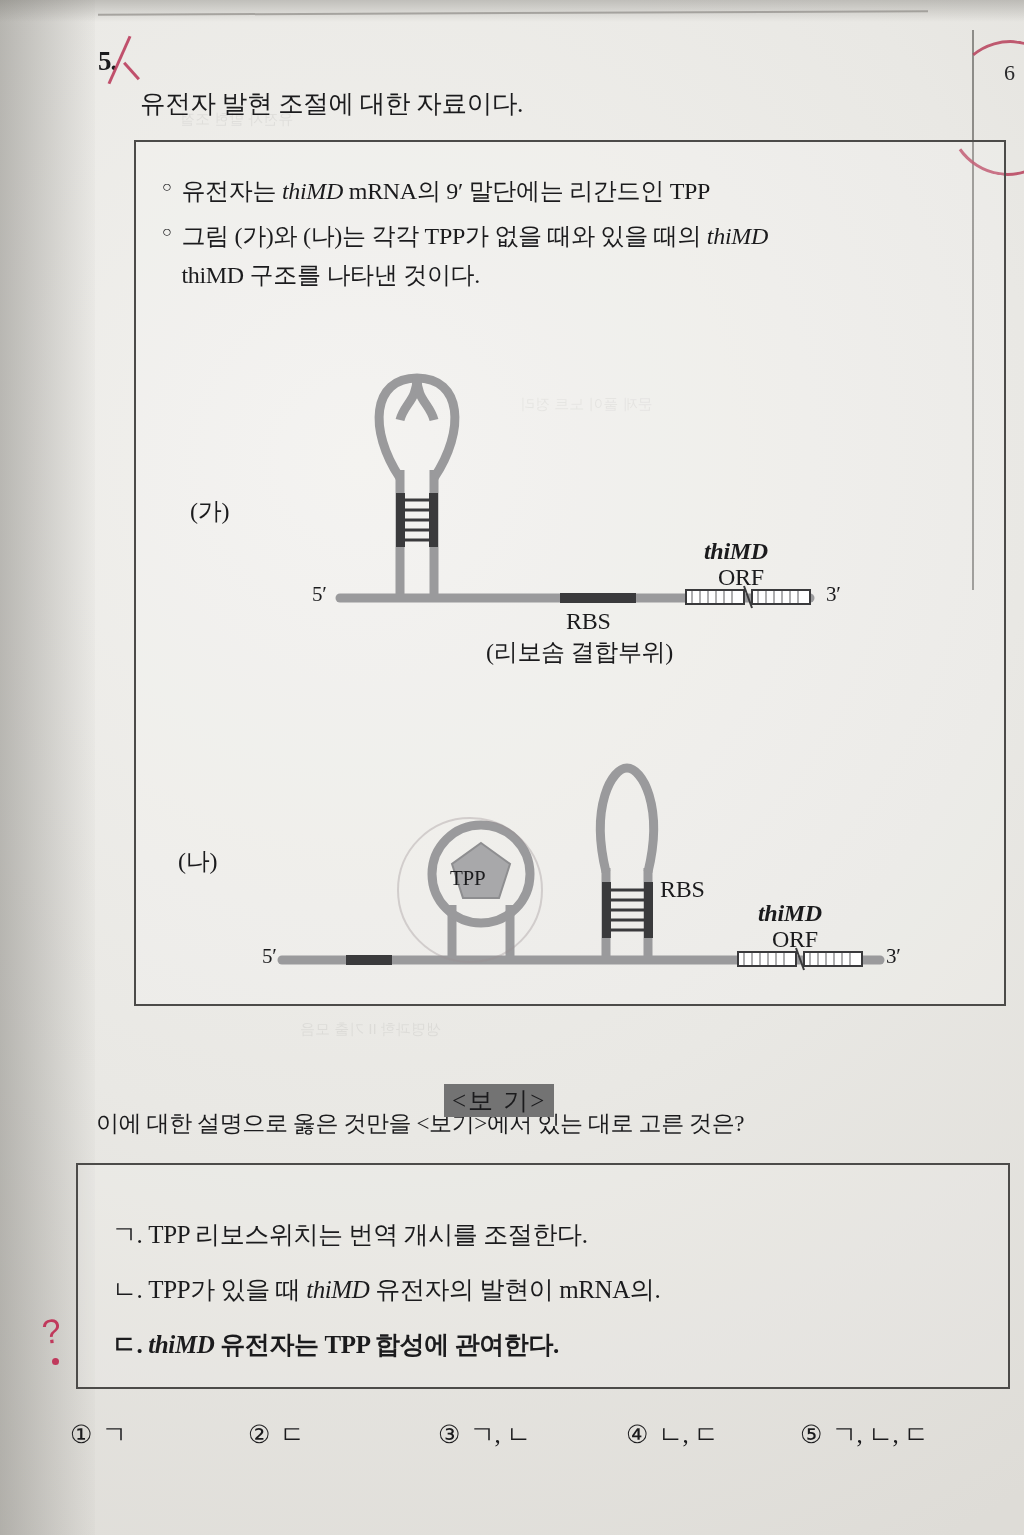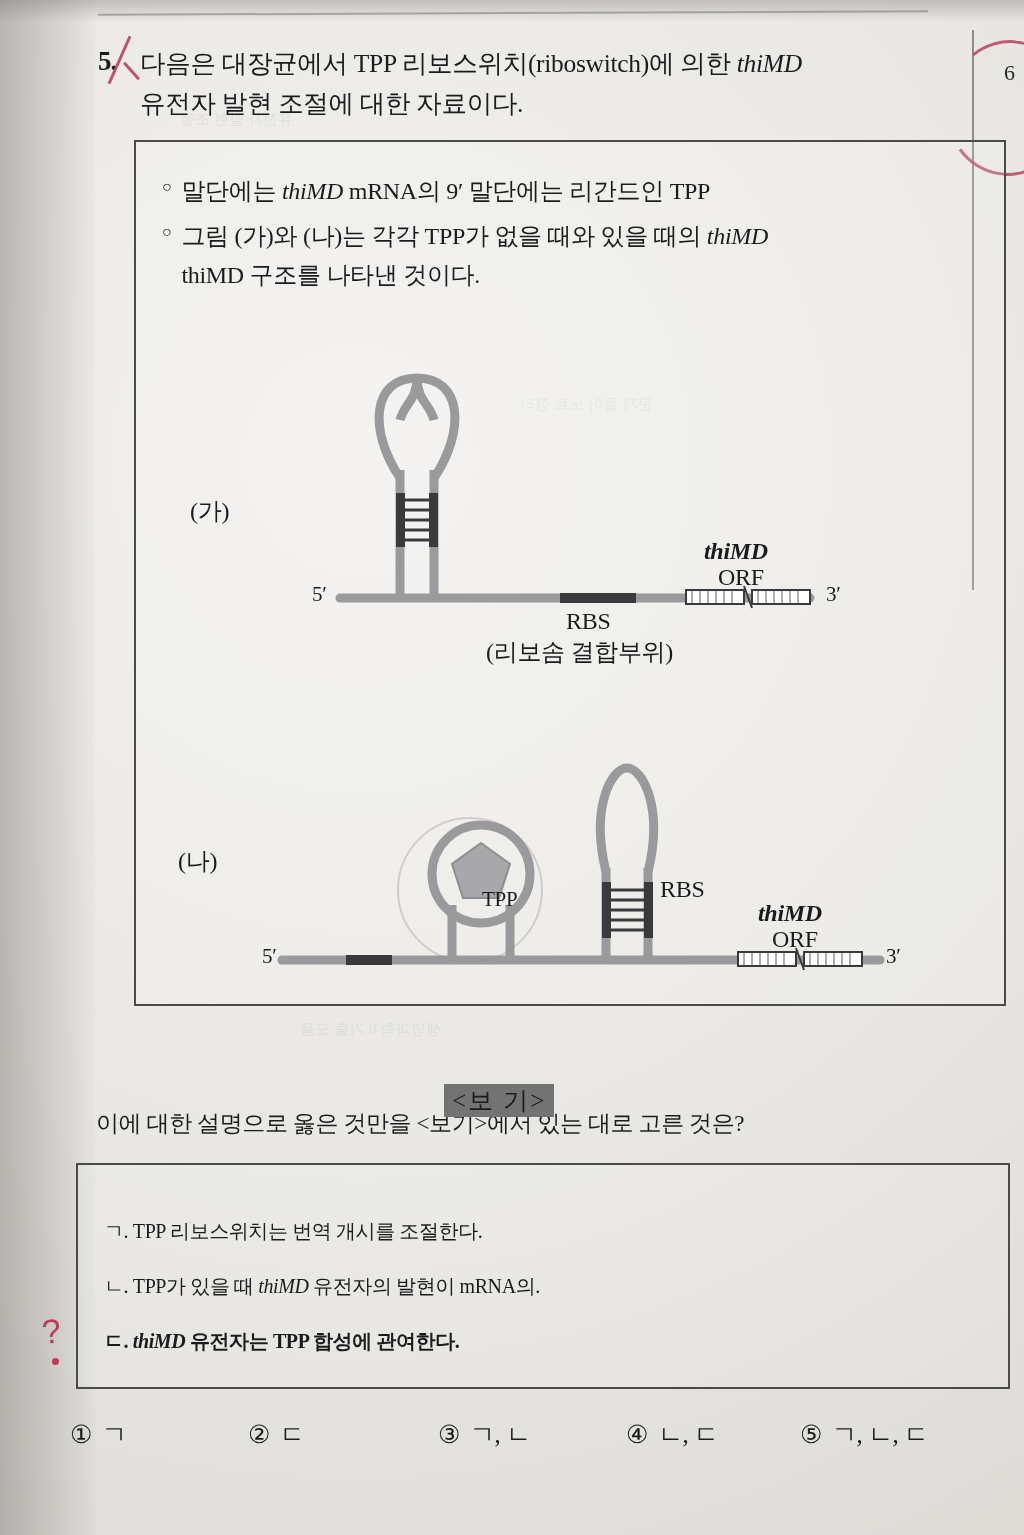--- a/index.html
+++ b/index.html
@@ -167,22 +167,22 @@
     letter-spacing: 2px;
   }
   .bogi-line-l {
     position: absolute; left: 200px; top: 1163px; width: 250px; height: 2px; background: #4c4b49;
   }
   .bogi-line-r {
     position: absolute; left: 620px; top: 1163px; width: 250px; height: 2px; background: #4c4b49;
   }
   .bogi-item {
     position: absolute;
-    left: 104px;
-    font-size: 20px;
+    left: 112px;
+    font-size: 25px;
     letter-spacing: -0.4px;
   }
   .bogi-item .it { font-style: italic; }
   .red-q {
     position: absolute;
     left: 42px; top: 1312px;
     font-size: 34px;
     color: #c0395c;
     font-family: "Liberation Sans", sans-serif;
     transform: rotate(-6deg);
@@ -228,31 +228,31 @@
 
 <div class="margin-rule"></div>
 <div class="red-arc"></div>
 <div class="page-num">6</div>
 
 <div class="qnum">5.</div>
 <div class="red-slash"></div>
 <div class="red-slash2"></div>
 
 <div class="qtext">
-  <span>다음은 대장균에서 TPP 리보스위치(riboswitch)에 의한 <span class="it">thiMD</span></span><br>
+  <br>
   <span>유전자 발현 조절에 대한 자료이다.</span>
 </div>
 
 <div class="databox"></div>
 
 <div class="bullet-list">
   <div class="bullet-row">
     <div class="bullet-mark">○</div>
     <div class="bullet-text">
-      <span>말단에는 </span><span class="it">thiMD</span><span> mRNA의 9′ 말단에는 리간드인 TPP</span><br>
+      <span>유전자는 </span><span class="it">thiMD</span><span> mRNA의 9′ 말단에는 리간드인 TPP</span><br>
     </div>
   </div>
   <div class="bullet-row">
     <div class="bullet-mark">○</div>
     <div class="bullet-text">
       <span>그림 (가)와 (나)는 각각 TPP가 없을 때와 있을 때의 </span><span class="it">thiMD</span><span></span><br>
       <span>thiMD 구조를 나타낸 것이다.</span>
     </div>
   </div>
 </div>
@@ -356,21 +356,21 @@
 <div class="lab lab-small" style="left:312px; top:582px;">5′</div>
 <div class="lab lab-small" style="left:826px; top:582px;">3′</div>
 <div class="lab" style="left:566px; top:608px;">RBS</div>
 <div class="lab" style="left:486px; top:636px;text-align:right;">(리보솜 결합부위)</div>
 <div class="lab lab-it" style="left:704px; top:538px;">thiMD</div>
 <div class="lab" style="left:718px; top:564px;">ORF</div>
 
 <div class="lab" style="left:178px; top:845px;">(나)</div>
 <div class="lab lab-small" style="left:262px; top:944px;">5′</div>
 <div class="lab lab-small" style="left:886px; top:944px;">3′</div>
-<div class="lab lab-small" style="left:450px; top:887px;margin-left:32px;">TPP</div>
+<div class="lab lab-small" style="left:450px; top:866px;">TPP</div>
 <div class="lab" style="left:660px; top:876px;">RBS</div>
 <div class="lab lab-it" style="left:758px; top:900px;">thiMD</div>
 <div class="lab" style="left:772px; top:926px;">ORF</div>
 
 <div class="ask">이에 대한 설명으로 옳은 것만을 &lt;보기&gt;에서 있는 대로 고른 것은?</div>
 
 <div class="bogi-box"></div>
 <div class="bogi-line-l"></div>
 <div class="bogi-line-r"></div>
 <div class="bogi-title">&lt;보  기&gt;</div>

